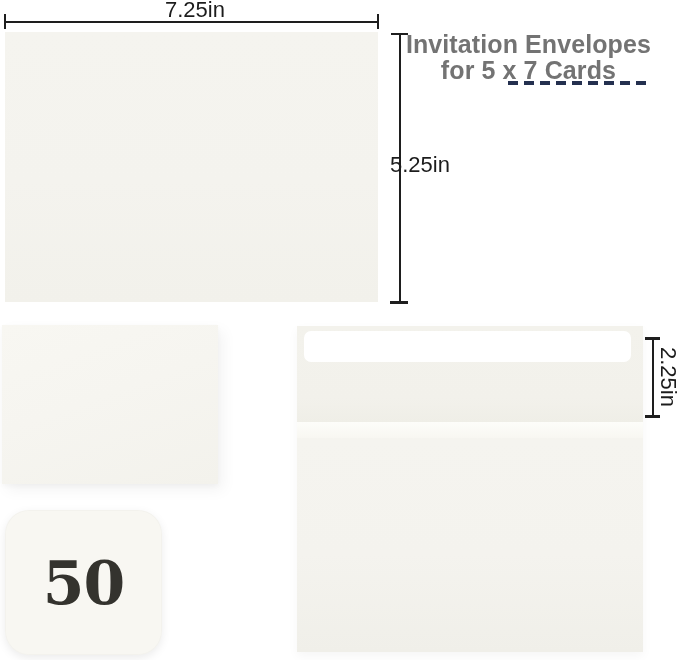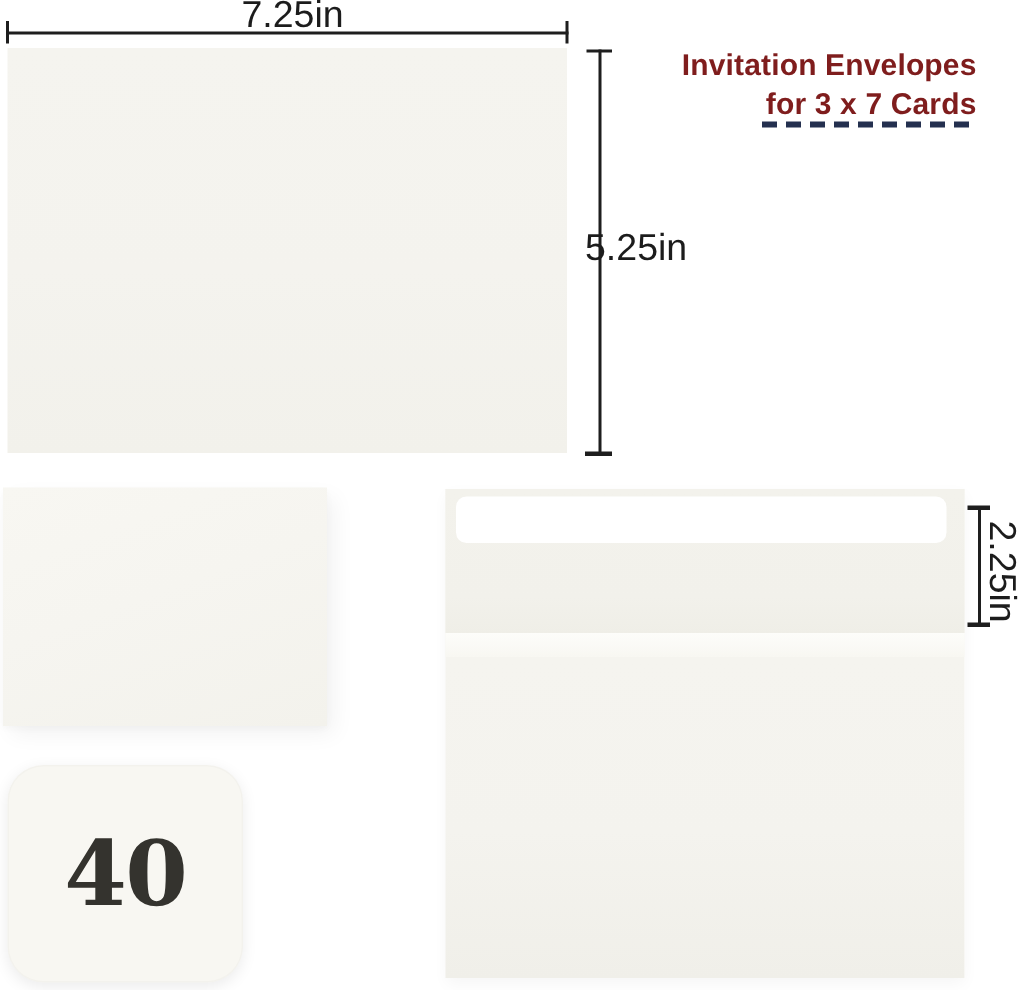--- a/index.html
+++ b/index.html
@@ -20,21 +20,21 @@
   }
 
   
   .dim-line, .dim-cap {
     position: absolute;
     background: #1e1e1e;
   }
   .dim-label {
     position: absolute;
     color: #1c1c1c;
-    font-size: 25px;
+    font-size: 22px;
     line-height: 22px;
     white-space: nowrap;
   }
 
   
   .envelope-front {
     position: absolute;
     left: 5px;
     top: 32px;
     width: 373px;
@@ -52,24 +52,24 @@
   .h-line  { left: 399px; top: 33px;  width: 2px;  height: 270px; }
   .h-cap-t { left: 391px; top: 33px;  width: 17px; height: 2px; }
   .h-cap-b { left: 390px; top: 301px; width: 18px; height: 3px; }
   .h-label { left: 390px; top: 154px; }
 
   
   .headline {
     position: absolute;
     top: 31px;
     right: 28px;
-    text-align: right;
-    color: #7f1d1d;
+    text-align: center;
+    color: #737373;
     font-weight: 700;
-    font-size: 20px;
+    font-size: 25px;
     line-height: 26px;
     letter-spacing: 0.1px;
   }
   .headline-underline {
     position: absolute;
     top: 81px;
     right: 31px;
     width: 140px;
     height: 4px;
     background: repeating-linear-gradient(90deg,
@@ -173,28 +173,28 @@
 
   <div class="envelope-front"></div>
 
   <div class="dim-cap h-cap-t"></div>
   <div class="dim-line h-line"></div>
   <div class="dim-cap h-cap-b"></div>
   <div class="dim-label h-label">5.25in</div>
 
   <div class="headline">
     <div>Invitation Envelopes</div>
-    <div>for 3 x 7 Cards</div>
+    <div>for 5 x 7 Cards</div>
   </div>
   <div class="headline-underline"></div>
 
   <div class="envelope-stack"></div>
 
   <div class="badge">
-    <div class="badge-text">40</div>
+    <div class="badge-text">50</div>
   </div>
 
   <div class="envelope-back">
     <div class="envelope-flap">
       <div class="seal-strip"></div>
     </div>
     <div class="fold-highlight"></div>
   </div>
 
   <div class="dim-cap f-cap-t"></div>

